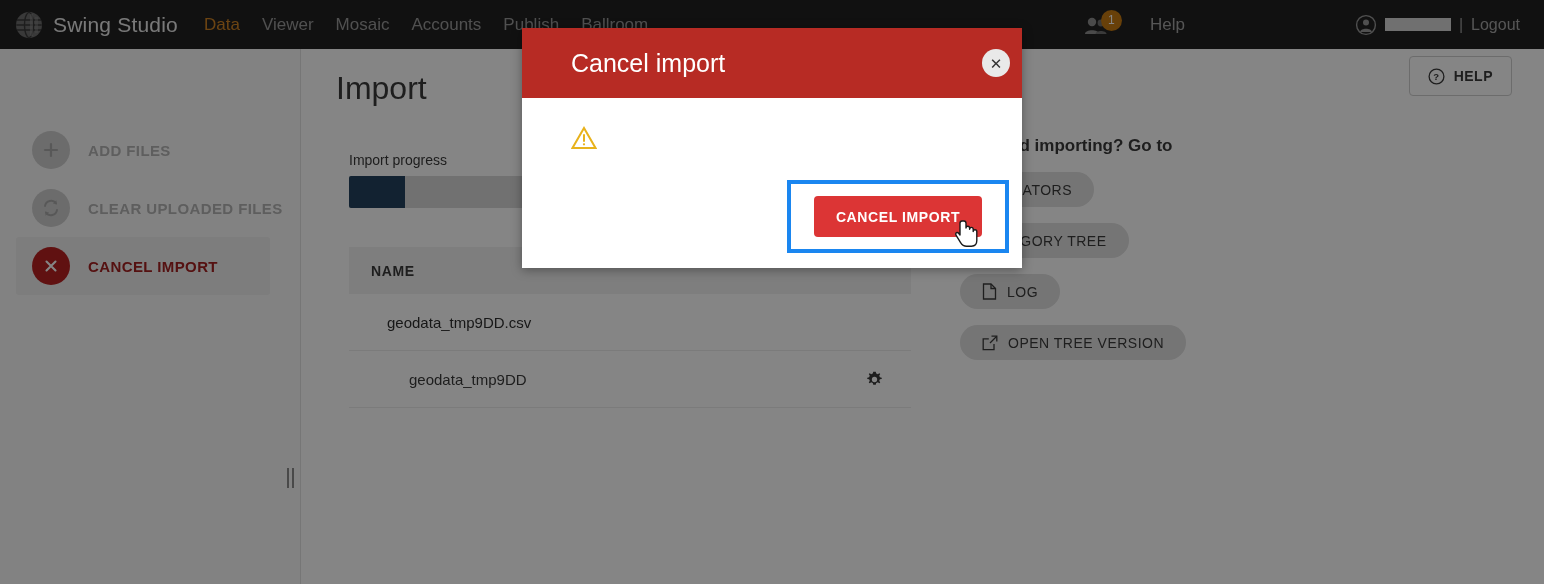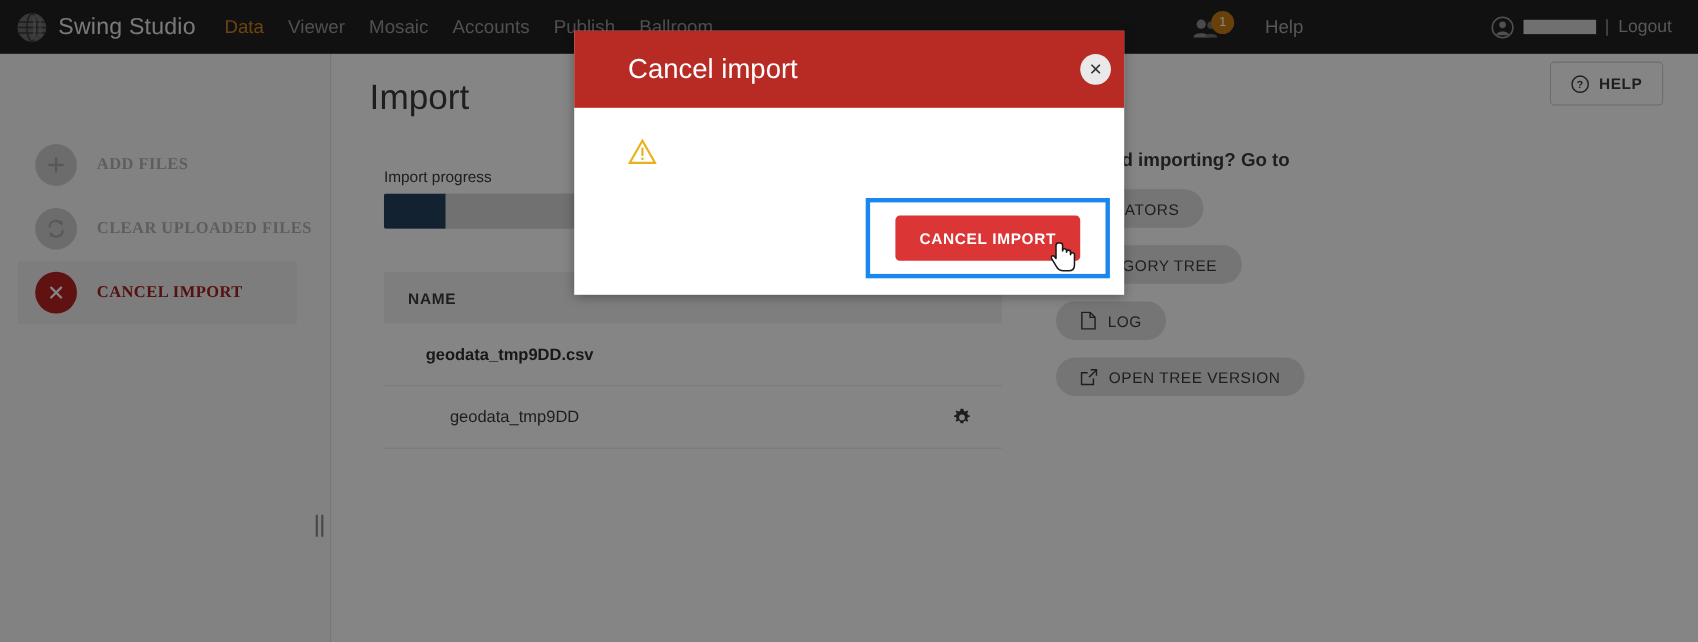--- a/index.html
+++ b/index.html
@@ -131,21 +131,20 @@
     display: flex;
     align-items: center;
     justify-content: center;
     flex: 0 0 auto;
   }
   .side-item .label {
     font-size: 15px;
     font-weight: bold;
     letter-spacing: .4px;
     white-space: nowrap;
-    font-family: Liberation Serif, serif;
   }
   .side-disabled .circ { background: #cfcfcf; }
   .side-disabled .label { color: #b4b4b4; }
   .side-active { background: #efefef; }
   .side-active .circ { background: #b92222; }
   .side-active .label { color: #a42121; }
 
   .resize-handle {
     position: absolute;
     left: 285px; top: 418px;
@@ -231,21 +230,21 @@
     border-bottom: 1px solid #ececec;
     display: flex;
     align-items: center;
     box-sizing: border-box;
   }
   .trow-file { top: 245px; height: 57px; }
   .trow-sheet { top: 302px; height: 57px; }
   .trow .fname {
     margin-left: 38px;
     font-size: 15px;
-    font-weight: bold;
+    font-weight: normal;
     color: #2f2f2f;
   }
   .trow .sname {
     margin-left: 60px;
     font-size: 15px;
     color: #3b3b3b;
   }
   .gear {
     margin-left: auto;
     margin-right: 28px;

